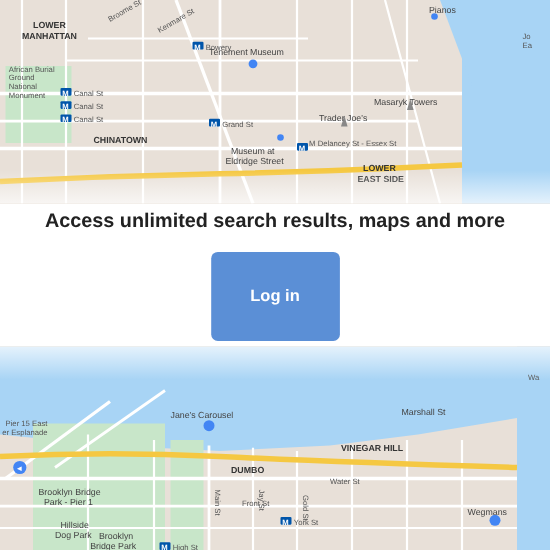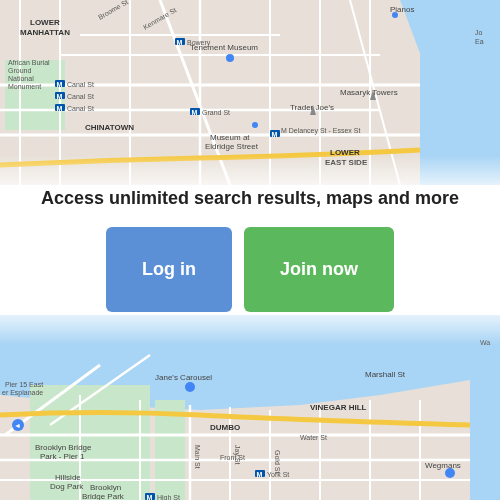--- a/index.html
+++ b/index.html
@@ -51,21 +51,21 @@
       display: flex;
       gap: 12px;
     }
 
     .btn-login {
       background: #5b8fd6;
       color: #fff;
       border: none;
       border-radius: 6px;
       padding: 32px 36px;
-      font-size: 18px;
+      font-size: 15px;
       font-weight: bold;
       cursor: pointer;
     }
 
     .btn-join {
       background: #5cb85c;
       color: #fff;
       border: none;
       border-radius: 6px;
       padding: 14px 36px;
@@ -220,21 +220,20 @@
     <text x="145" y="30" class="map-label-sm" font-size="6" fill="#555" transform="rotate(-30,145,30)">Kenmare St</text>
     <text x="100" y="20" class="map-label-sm" font-size="6" fill="#555" transform="rotate(-30,100,20)">Broome St</text>
   </svg>
   <div class="overlay-fade"></div>
 </div>
 
 <div class="middle-section">
   <div class="access-text">Access unlimited search results, maps and more</div>
   <div class="buttons-row">
     <button class="btn-login">Log in</button>
-    <button class="btn-join">Join now</button>
   </div>
 </div>
 
 <div class="map-bottom">
   <svg class="map-svg" viewBox="0 0 500 185" xmlns="http://www.w3.org/2000/svg">
 
     <rect width="500" height="185" fill="#e8e0d8"></rect>
 
     <polygon points="0,0 500,0 500,60 380,80 300,90 200,95 100,90 0,80" fill="#a8d4f5"></polygon>
 

